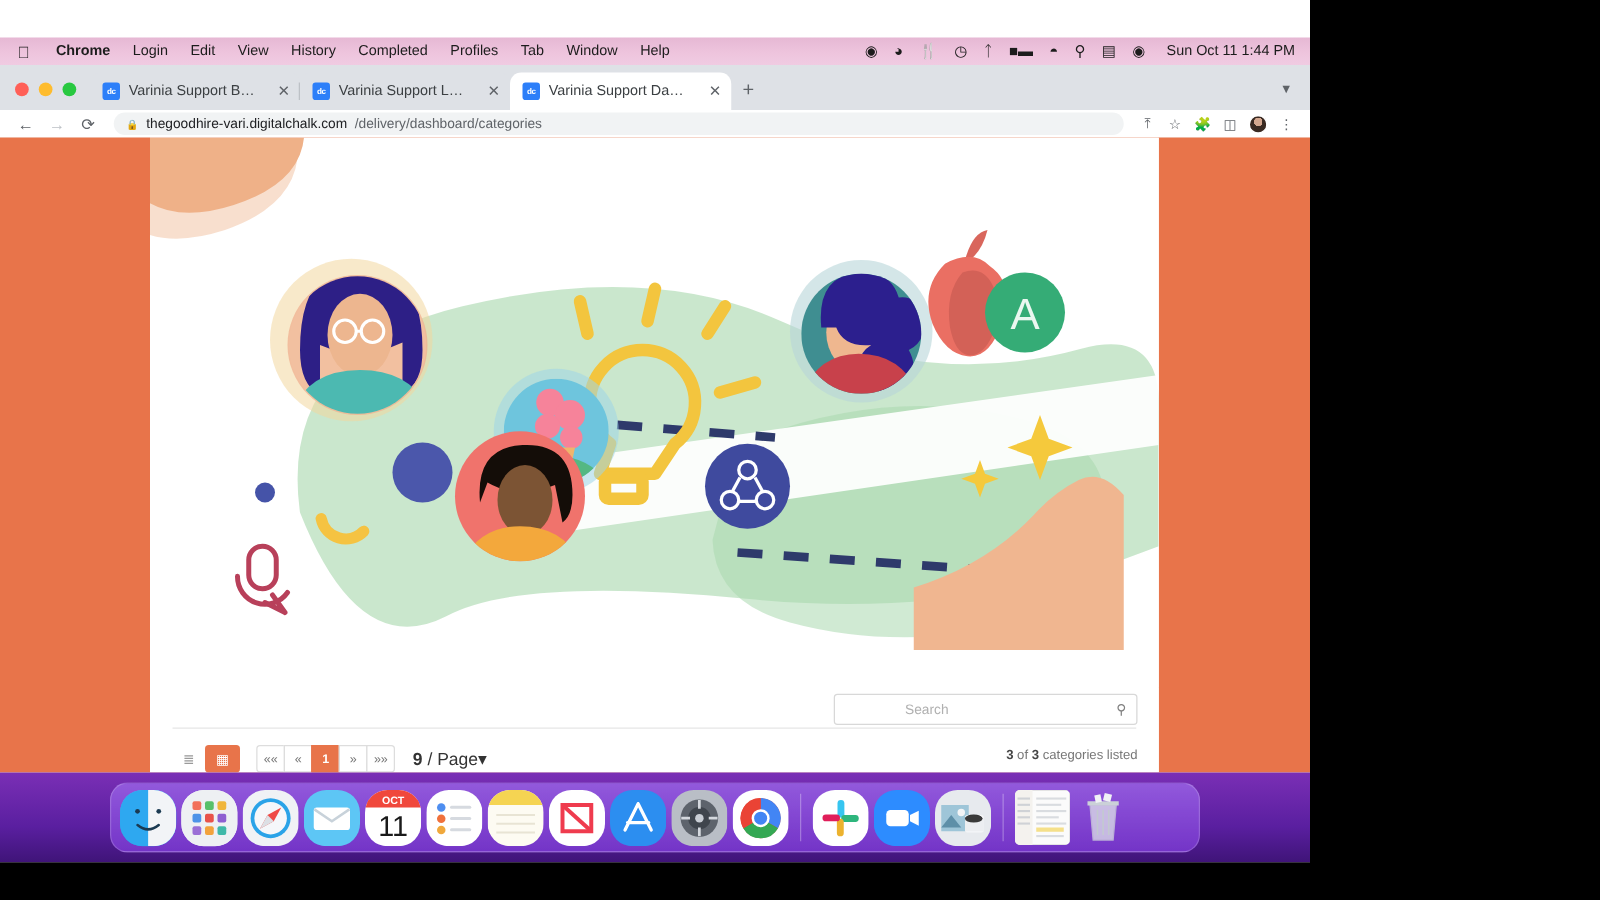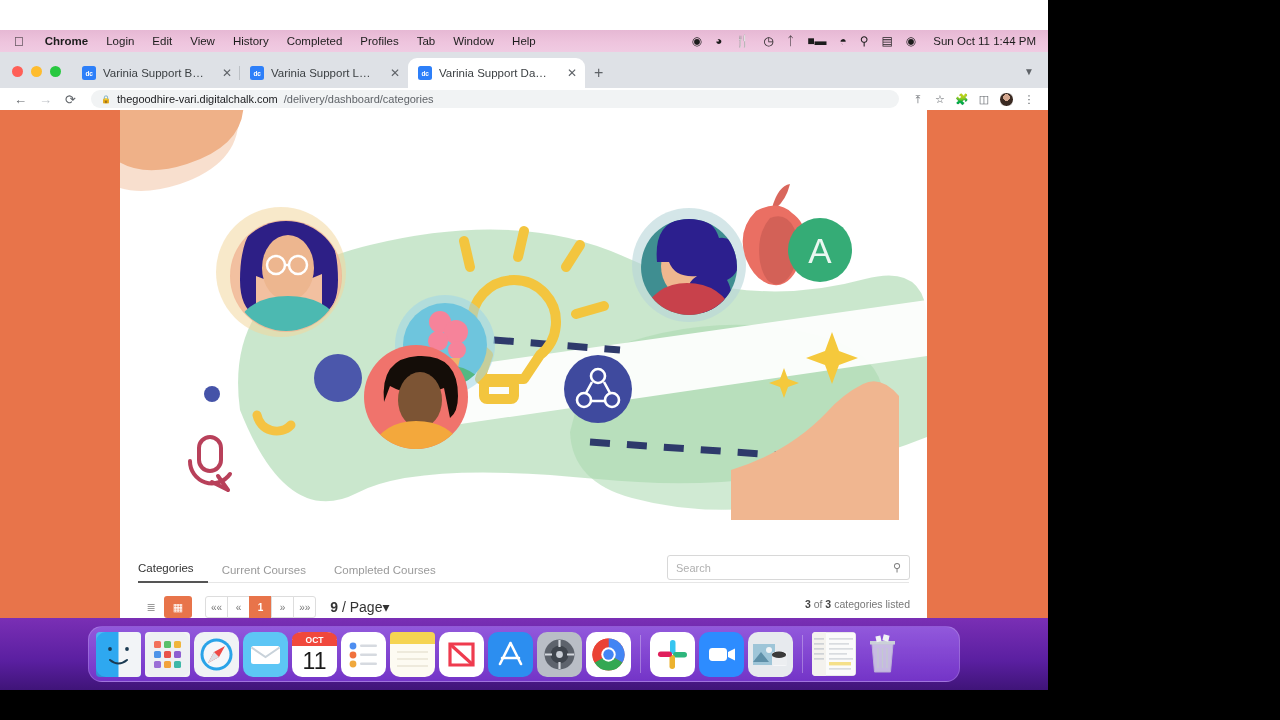--- a/index.html
+++ b/index.html
@@ -92,21 +92,21 @@
   .ptab { font-size:11.5px; padding:0 14px 7px; color:#9a9a9a; white-space:nowrap; }
   .ptab:first-child { padding-left:0; }
   .ptab.on { color:#333; border-bottom:2px solid #555; }
   #tabline { position:absolute; left:18px; top:32px; width:771px; height:1px; background:#e6e6e6; }
 
   #searchbox {
     position:absolute; right:17px; top:5px; width:243px; height:25px;
     border:1px solid #d8d8d8; border-radius:3px; background:#fff;
     display:flex; align-items:center; padding:0 8px;
   }
-  #searchbox .sinp { flex:1; font-size:11px; color:#b0b0b0; }
+  #searchbox .sinp { flex:1; font-size:11px; color:#b0b0b0;margin-left:48px; }
   #searchbox .sic { font-size:11px; color:#808080; }
 
   #toolrow { position:absolute; left:18px; top:46px; display:flex; align-items:center; gap:0; }
   .vbtn {
     width:26px; height:22px; display:flex; align-items:center; justify-content:center;
     font-size:11px; color:#9a9a9a;
   }
   .vbtn.active { background:#e8744a; color:#fff; border-radius:3px; width:28px; height:22px; }
   #pager { display:flex; margin-left:13px; }
   .pg {
@@ -124,21 +124,21 @@
 
   
   #dock {
     position:absolute; left:88px; top:626px; width:872px; height:56px;
     background:linear-gradient(180deg, rgba(150,95,225,.88), rgba(120,55,205,.92));
     border-radius:14px; display:flex; align-items:center; padding:0 7px; gap:4px;
     border:1px solid rgba(255,255,255,.18);
   }
   #deskbg { position:absolute; left:0; top:618px; width:1048px; height:72px;
             background:linear-gradient(180deg,#7a2fb5,#5a1fa0 60%,#3f1478); }
-  .dapp { width:45px; height:45px; border-radius:4px; position:relative; flex:0 0 auto; overflow:hidden; }
+  .dapp { width:45px; height:45px; border-radius:18px; position:relative; flex:0 0 auto; overflow:hidden; }
   .dsep { width:1px; height:38px; background:rgba(255,255,255,.3); margin:0 5px; flex:0 0 auto; }
 </style>
 </head>
 <body>
 
 <div class="topstrip"></div>
 
 <div id="screen">
 
   <div id="menubar">
@@ -331,25 +331,20 @@
           <path d="M712 222 l7 19 l19 7 l-19 7 l-7 19 l-7 -19 l-19 -7 l19 -7 z" fill="#f5c93c"></path>
           <path d="M664 258 l4 11 l11 4 l-11 4 l-4 11 l-4 -11 l-11 -4 l11 -4 z" fill="#f5c93c"></path>
 
           <path d="M611 360 q58 -18 96 -58 q16 -18 36 -28 q18 -9 36 12 l0 124 l-168 0 z" fill="#f0b690"></path>
         </svg>
       </div>
 
       <div id="controls">
         <div id="tabline"></div>
 
-        <div id="tabs">
-          <span class="ptab on">Categories</span>
-          <span class="ptab">Current Courses</span>
-          <span class="ptab">Completed Courses</span>
-        </div>
 
         <div id="searchbox">
           <span class="sinp">Search</span>
           <span class="sic">⚲</span>
         </div>
 
         <div id="toolrow">
           <span class="vbtn">≣</span>
           <span class="vbtn active">▦</span>
 

